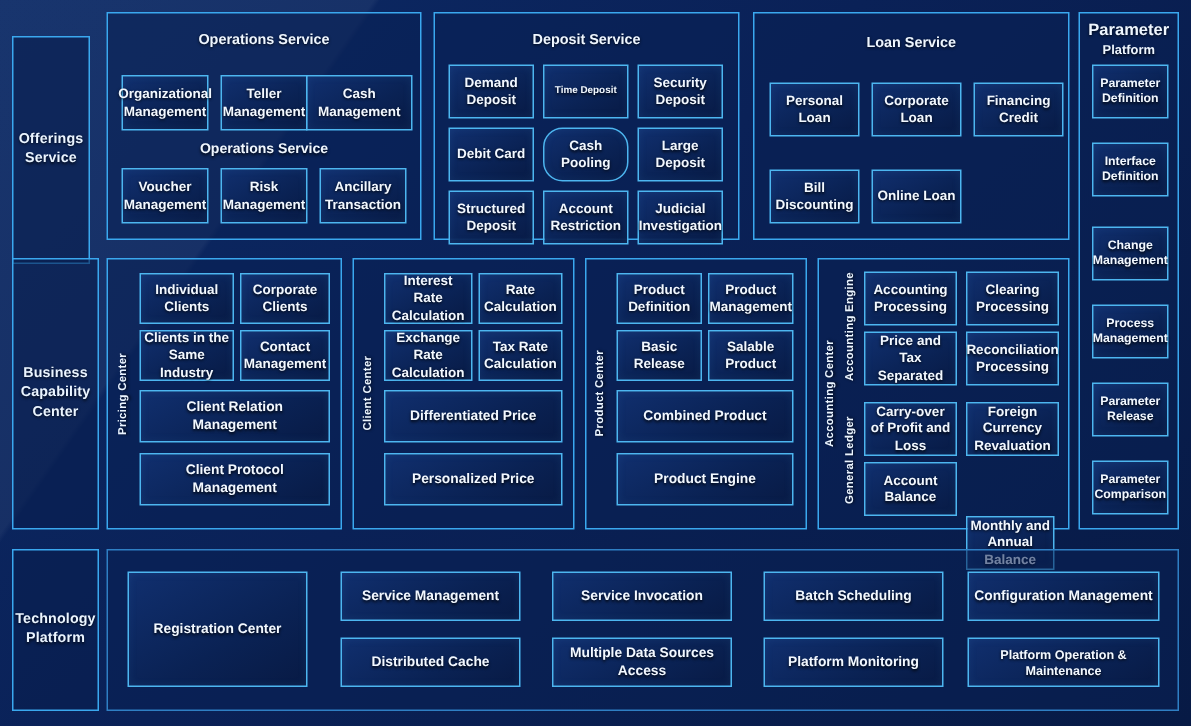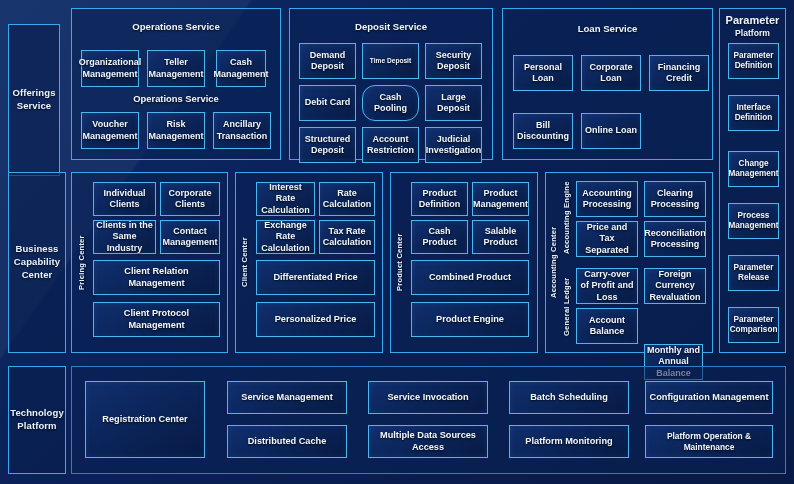--- a/index.html
+++ b/index.html
@@ -84,21 +84,21 @@
 <div id="canvas">
 
   <div class="side-label" style="left:8px;top:24px;width:52px;height:152px;">
     <span>Offerings Service</span>
   </div>
 
   <div class="frame" style="left:71px;top:8px;width:210px;height:152px;">
     <div class="panel-title" style="top:12px;">Operations Service</div>
     <div class="cell" style="left:9px;top:41px;width:58px;height:37px;">Organizational Management</div>
     <div class="cell" style="left:75px;top:41px;width:58px;height:37px;">Teller Management</div>
-    <div class="cell" style="left:144px;top:41px;width:50px;height:37px;">Cash Management</div>
+    <div class="cell" style="left:132px;top:41px;width:71px;height:37px;">Cash Management</div>
     <div class="stray-label" style="left:0;right:0;top:84px;">Operations Service</div>
     <div class="cell" style="left:9px;top:103px;width:58px;height:37px;">Voucher Management</div>
     <div class="cell" style="left:75px;top:103px;width:58px;height:37px;">Risk Management</div>
     <div class="cell" style="left:141px;top:103px;width:58px;height:37px;">Ancillary Transaction</div>
   </div>
 
   <div class="frame" style="left:289px;top:8px;width:204px;height:152px;">
     <div class="panel-title" style="top:12px;">Deposit Service</div>
     <div class="cell" style="left:9px;top:34px;width:57px;height:36px;">Demand Deposit</div>
     <div class="cell tiny" style="left:72px;top:34px;width:57px;height:36px;">Time Deposit</div>
@@ -152,21 +152,21 @@
     <div class="cell" style="left:20px;top:47px;width:59px;height:34px;">Exchange Rate Calculation</div>
     <div class="cell" style="left:83px;top:47px;width:56px;height:34px;">Tax Rate Calculation</div>
     <div class="cell wide" style="left:20px;top:87px;width:119px;height:35px;">Differentiated Price</div>
     <div class="cell wide" style="left:20px;top:129px;width:119px;height:35px;">Personalized Price</div>
   </div>
 
   <div class="frame" style="left:390px;top:172px;width:148px;height:181px;">
     <div class="vlabel" style="left:2px;top:0;bottom:0;width:13px;">Product Center</div>
     <div class="cell" style="left:20px;top:9px;width:57px;height:34px;">Product Definition</div>
     <div class="cell" style="left:81px;top:9px;width:57px;height:34px;">Product Management</div>
-    <div class="cell" style="left:20px;top:47px;width:57px;height:34px;">Cash Product</div>
+    <div class="cell" style="left:20px;top:47px;width:57px;height:34px;">Basic Release</div>
     <div class="cell" style="left:81px;top:47px;width:57px;height:34px;">Salable Product</div>
     <div class="cell wide" style="left:20px;top:87px;width:118px;height:35px;">Combined Product</div>
     <div class="cell wide" style="left:20px;top:129px;width:118px;height:35px;">Product Engine</div>
   </div>
 
   <div class="frame" style="left:545px;top:172px;width:168px;height:181px;">
     <div class="vlabel" style="left:1px;top:0;bottom:0;width:12px;">Accounting Center</div>
     <div class="vlabel" style="left:14px;top:4px;height:82px;width:12px;">Accounting Engine</div>
     <div class="vlabel" style="left:14px;top:92px;height:84px;width:12px;">General Ledger</div>
 

